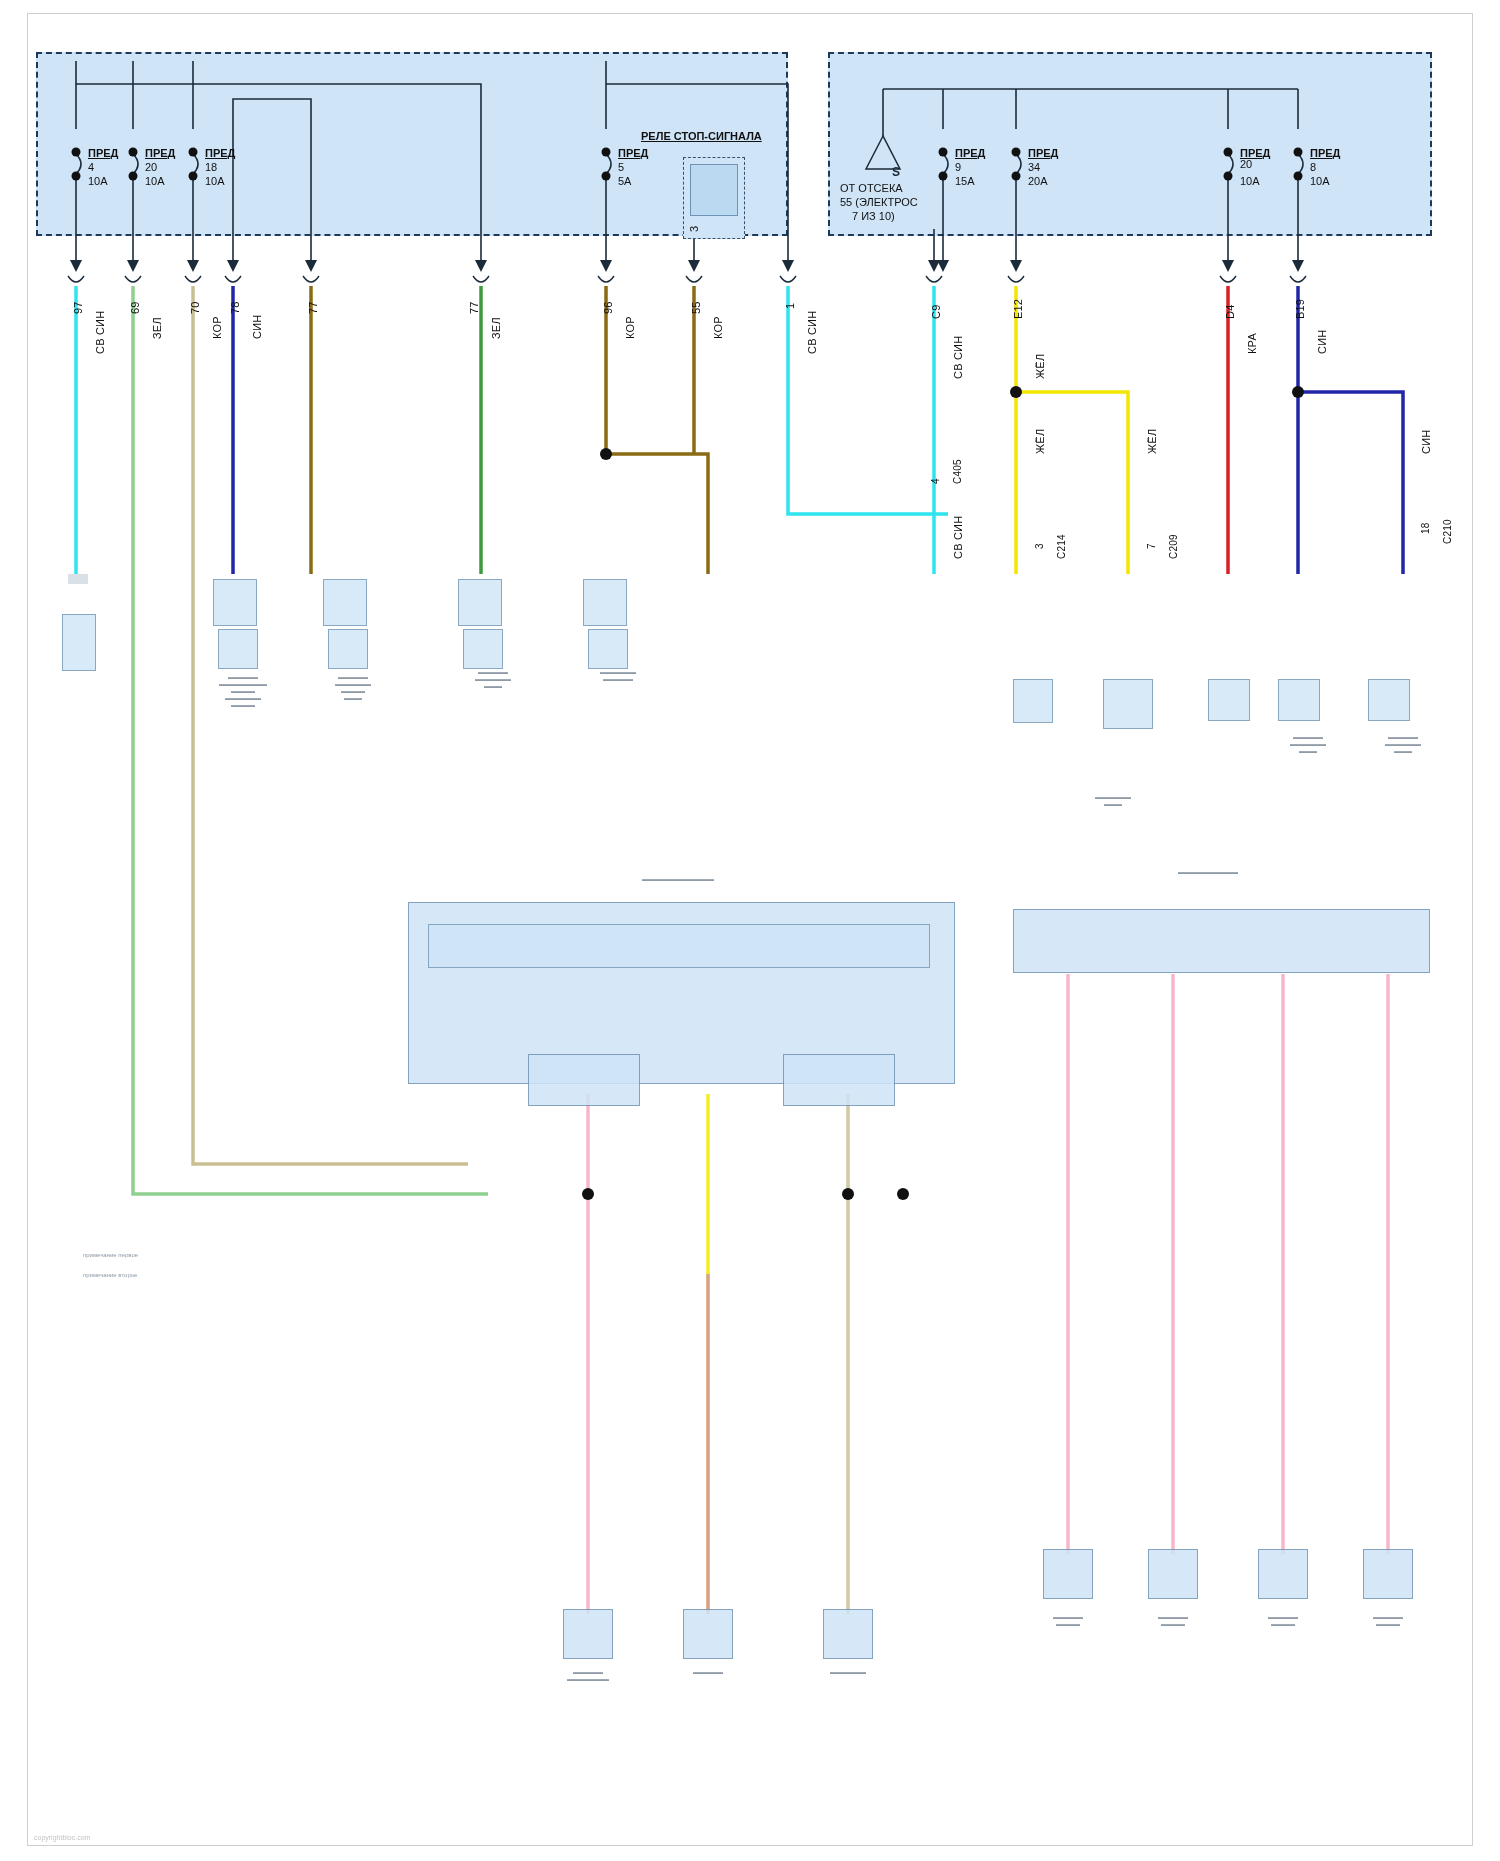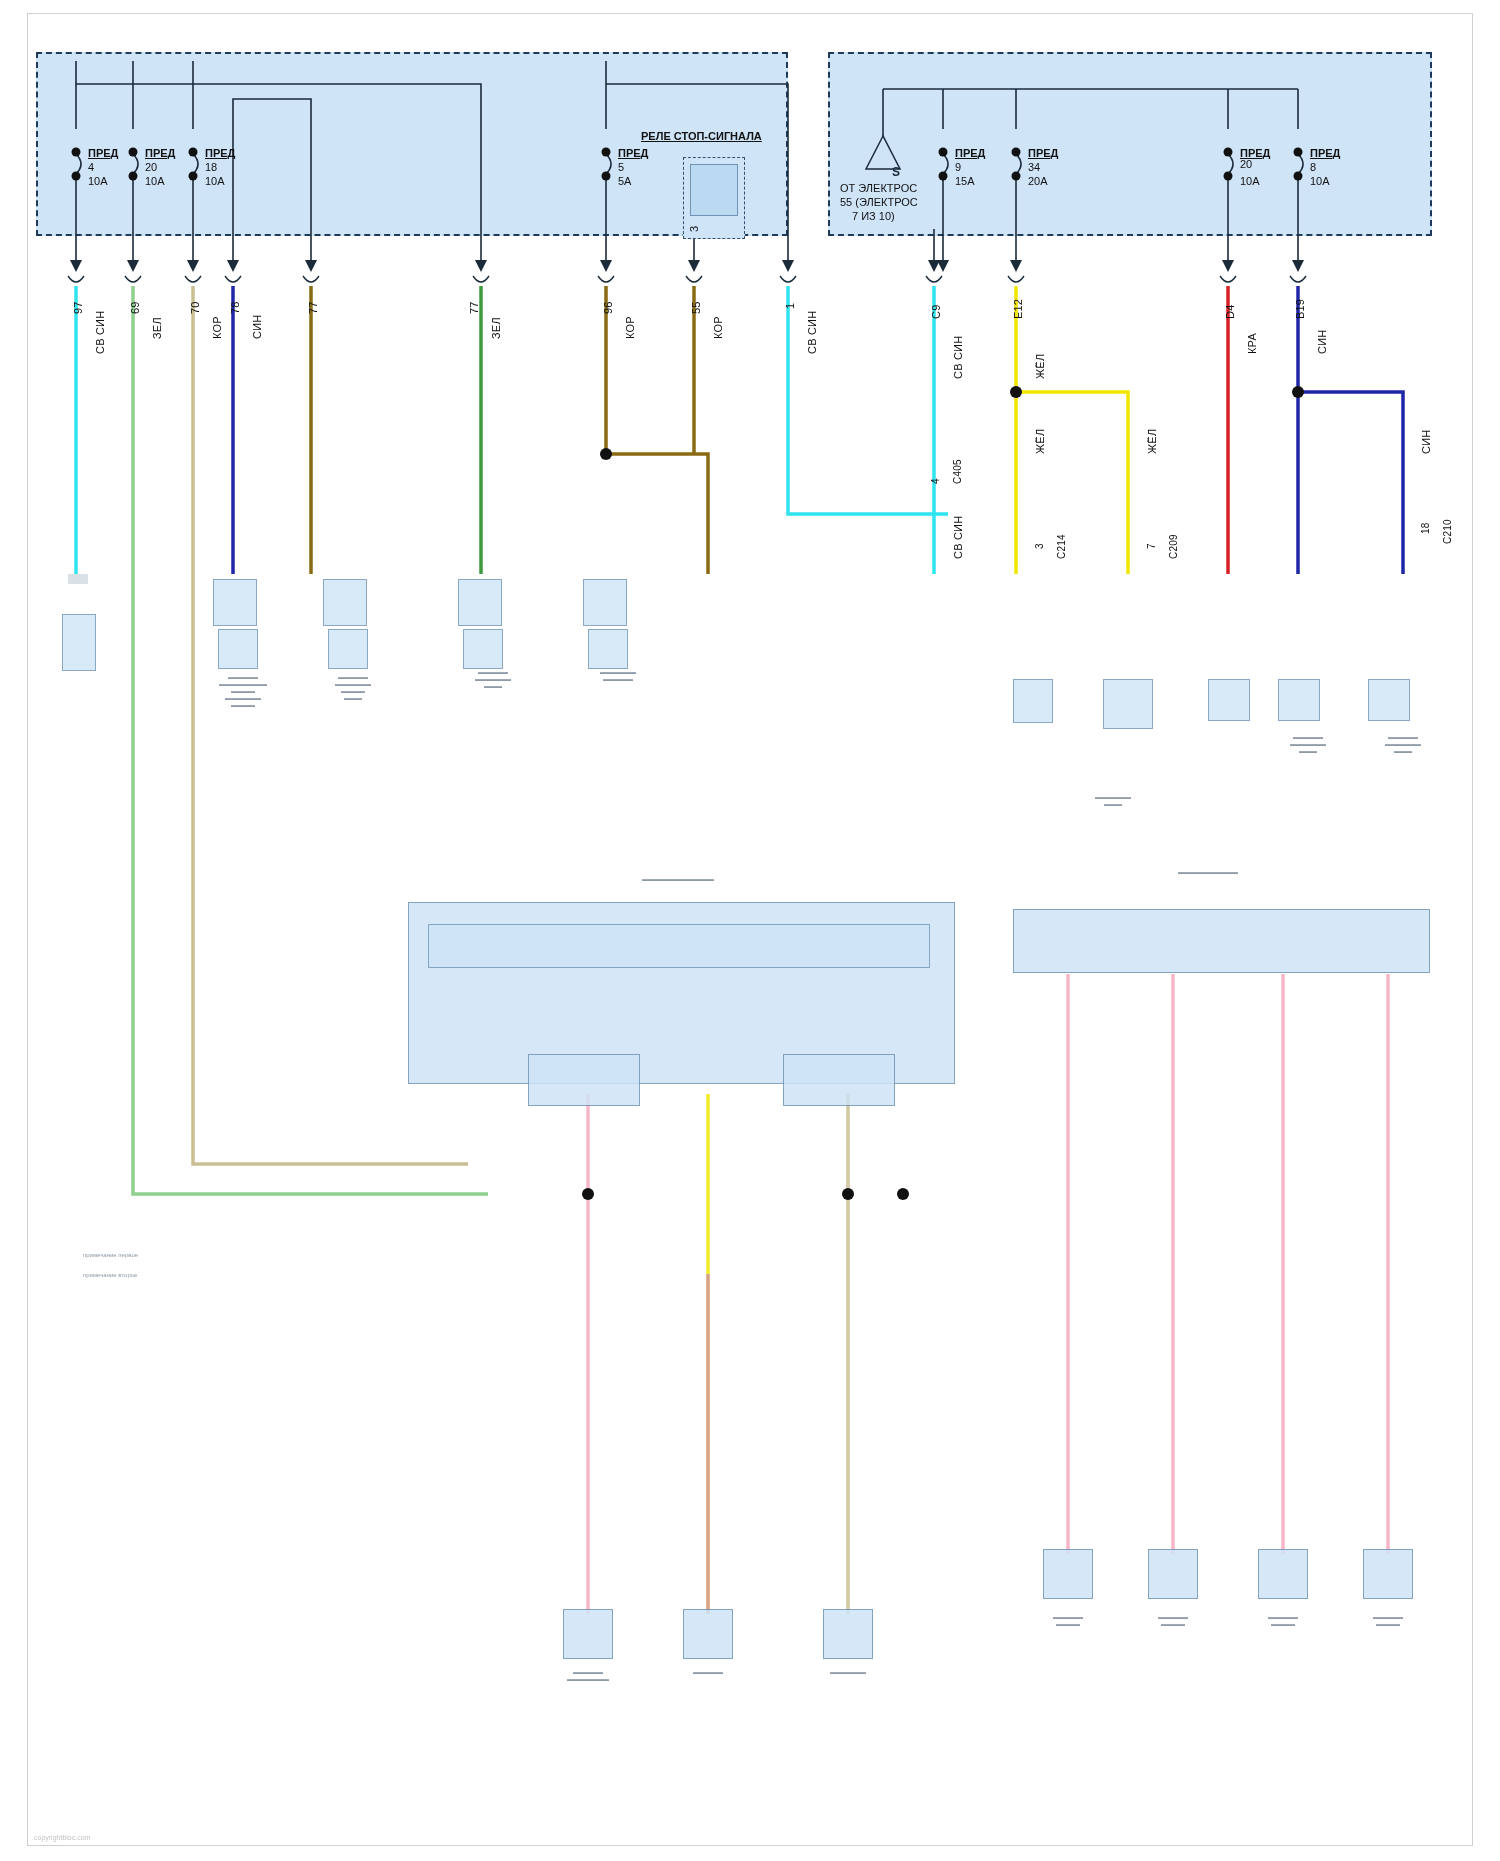--- a/index.html
+++ b/index.html
@@ -166,21 +166,21 @@
     </g>
     <g stroke="#1b2b3a" stroke-width="1.4" fill="none">
       <path d="M898,262 q8,12 16,0"></path>
           <path d="M980,262 q8,12 16,0"></path>
       <path d="M1192,262 q8,12 16,0"></path>
           <path d="M1262,262 q8,12 16,0"></path>
     </g>
   </svg>
 
   <div class="txt" style="left:864px;top:152px;font-size:12px;font-weight:bold;color:#1b2b3a;">S</div>
-  <div class="txt" style="left:812px;top:168px;">ОТ ЭЛЕКТРОС</div>
+  <div class="txt" style="left:812px;top:168px;">ОТ ОТСЕКА</div>
   <div class="txt" style="left:812px;top:182px;">55 (ЭЛЕКТРОС</div>
   <div class="txt" style="left:824px;top:196px;text-align:center;">7 ИЗ 10)</div>
 
   <div class="fuselbl t" style="left:927px;top:133px;">ПРЕД</div>
   <div class="fuselbl" style="left:927px;top:147px;">9</div>
   <div class="fuselbl" style="left:927px;top:161px;">15A</div>
 
   <div class="fuselbl t" style="left:1000px;top:133px;">ПРЕД</div>
   <div class="fuselbl" style="left:1000px;top:147px;">34</div>
   <div class="fuselbl" style="left:1000px;top:161px;">20A</div>

